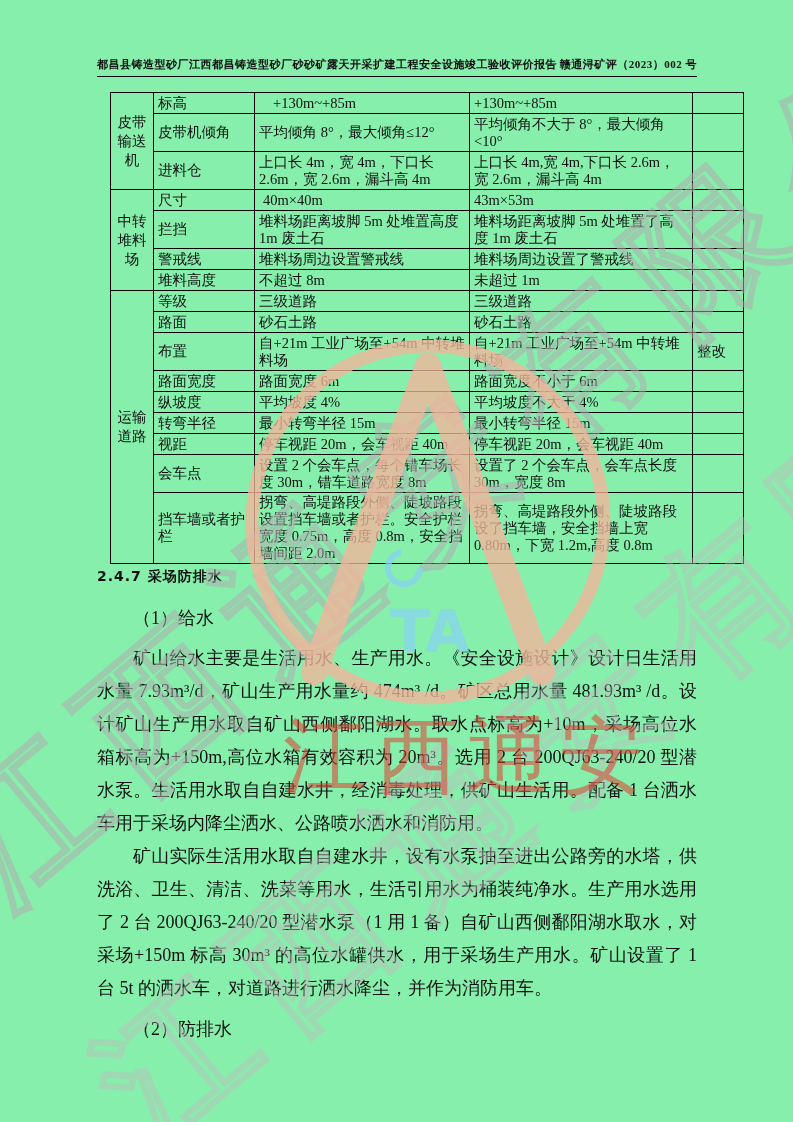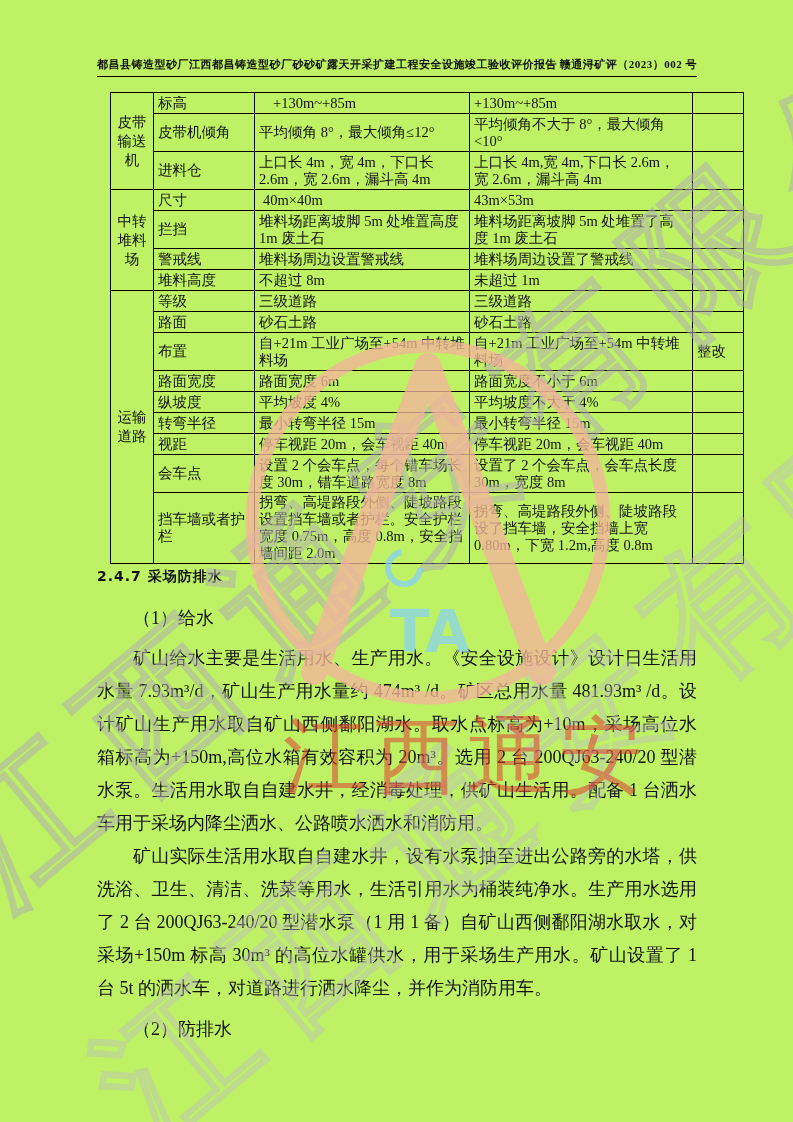--- a/index.html
+++ b/index.html
@@ -1,18 +1,18 @@
 <!DOCTYPE html>
 <html><head>
 <meta charset="utf-8">
 <style>
   html,body{margin:0;padding:0;background:#888;}
   .page{
     position:relative;width:793px;height:1122px;margin:0 auto;
-    background:#bef264;overflow:hidden;
+    background:#86efac;overflow:hidden;
     font-family:"Liberation Serif","DejaVu Serif",serif;color:#111;
   }
   
   .doc-header{
     position:absolute;left:97px;top:57px;width:600px;
     display:flex;justify-content:space-between;align-items:flex-end;
     font-size:11px;font-weight:bold;letter-spacing:.5px;
     border-bottom:1.5px solid #000;padding-bottom:4px;
   }
   

